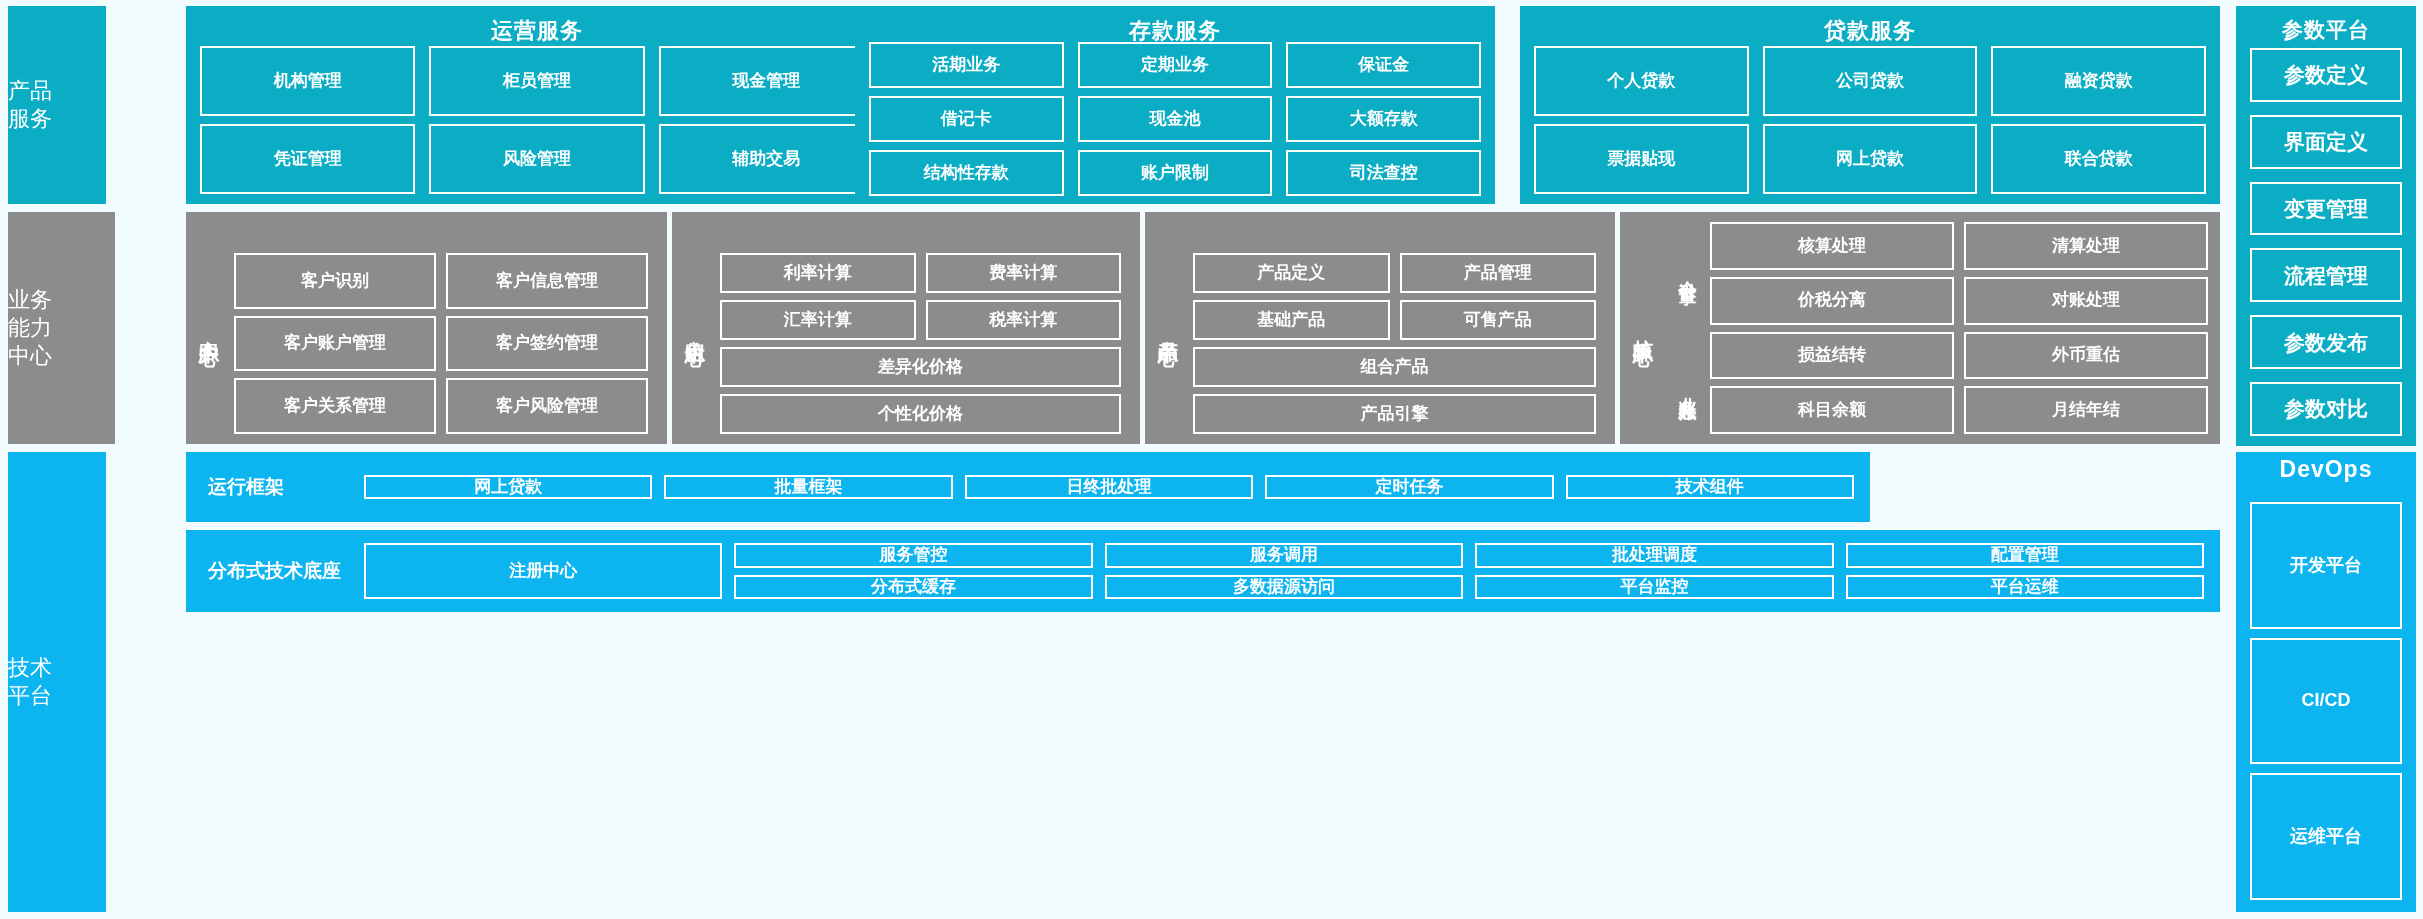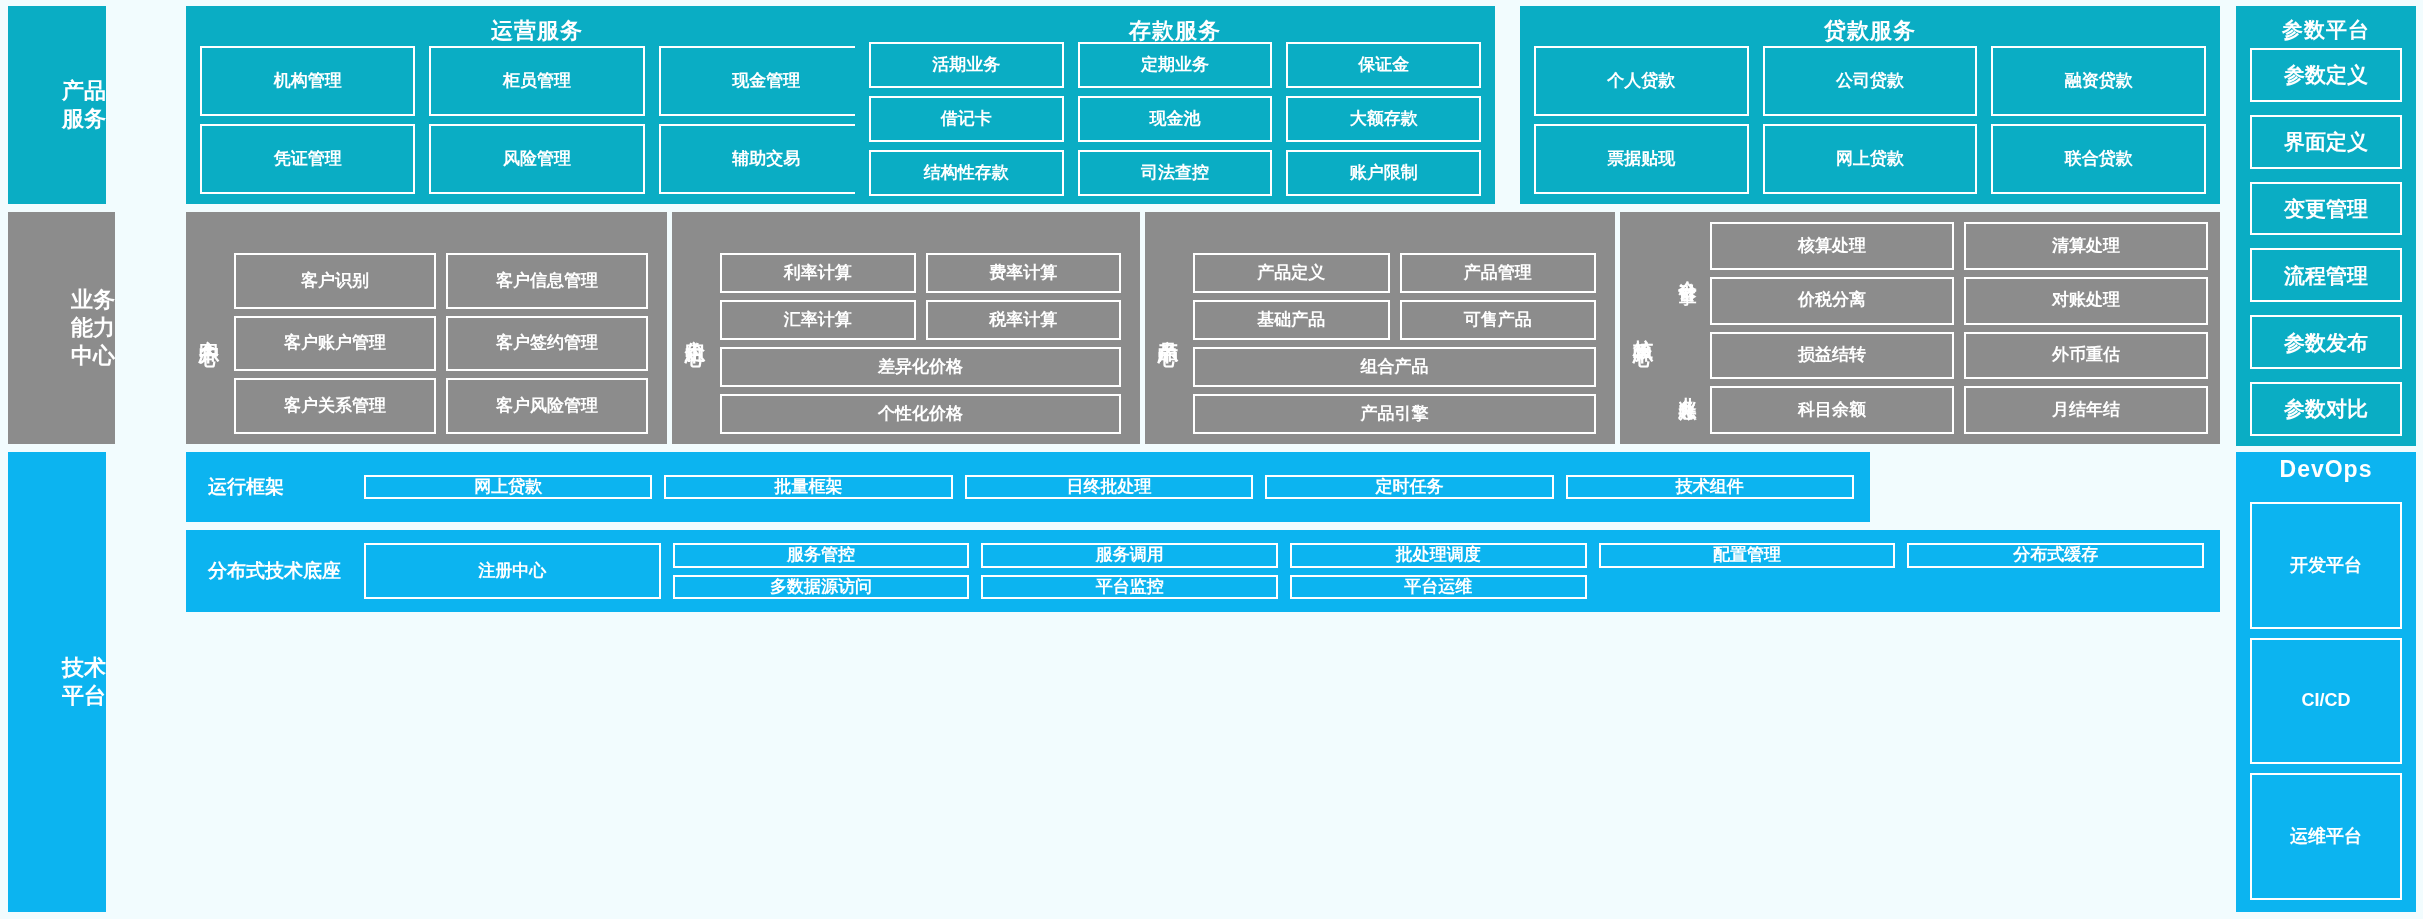--- a/index.html
+++ b/index.html
@@ -8,22 +8,22 @@
     -webkit-font-smoothing:antialiased;
   }
   #canvas{
     position:relative;
     width:2423px;
     height:919px;
     background:#f2fcfe;
     overflow:hidden;
   }
   .railcell{
-    display:flex;align-items:center;justify-content:flex-end;
-    text-align:center;color:#ffffff;font-weight:bold;
+    display:flex;align-items:center;justify-content:flex-start;
+    text-align:center;color:#ffffff;font-weight:normal;
     line-height:1.28;
   }
 
   .teal{background:#0aadc4;}
   .grey{background:#8c8c8c;}
   .blue{background:#0cb4f0;}
 
   .panel{position:relative;box-sizing:border-box;}
   .panel-title{
     color:#ffffff;font-weight:bold;font-size:22px;
@@ -106,21 +106,21 @@
   .tech-strip .strip-label{
     color:#ffffff;font-weight:bold;font-size:19px;
     padding-left:22px;box-sizing:border-box;
     flex:0 0 178px;
   }
   .tech-cells{
     flex:1;display:grid;gap:7px 12px;padding:9px 16px 9px 0;
     box-sizing:border-box;
   }
   .tech-cells.one-row{grid-template-columns:repeat(5,1fr);grid-template-rows:1fr;}
-  .tech-cells.two-row{grid-template-columns:repeat(6,1fr);grid-template-rows:1fr 1fr;}
+  .tech-cells.two-row{grid-template-columns:repeat(5,1fr);grid-template-rows:1fr 1fr;}
   .tech-cells .tile{font-size:17px;}
   .tech-cells .tall{grid-row:span 2;}
 
   
   #devops-panel{position:absolute;left:2236px;top:452px;width:180px;height:460px;}
   #devops-panel .panel-title{font-size:23px;padding-top:4px;}
   .devops-list{
     position:absolute;left:14px;right:14px;top:50px;bottom:12px;
     display:flex;flex-direction:column;gap:9px;
   }
@@ -151,22 +151,22 @@
   <div class="svc-panel panel teal" style="left:855px;width:640px;">
     <div class="panel-title">存款服务</div>
     <div class="svc-grid cols3-r3" style="top:36px;bottom:8px;">
       <div class="tile">活期业务</div>
       <div class="tile">定期业务</div>
       <div class="tile">保证金</div>
       <div class="tile">借记卡</div>
       <div class="tile">现金池</div>
       <div class="tile">大额存款</div>
       <div class="tile">结构性存款</div>
+      <div class="tile">账户限制</div>
       <div class="tile">司法查控</div>
-      <div class="tile">账户限制</div>
     </div>
   </div>
 
   <div class="svc-panel panel teal" style="left:1520px;width:700px;">
     <div class="panel-title">贷款服务</div>
     <div class="svc-grid cols3">
       <div class="tile">个人贷款</div>
       <div class="tile">公司贷款</div>
       <div class="tile">融资贷款</div>
       <div class="tile">票据贴现</div>

